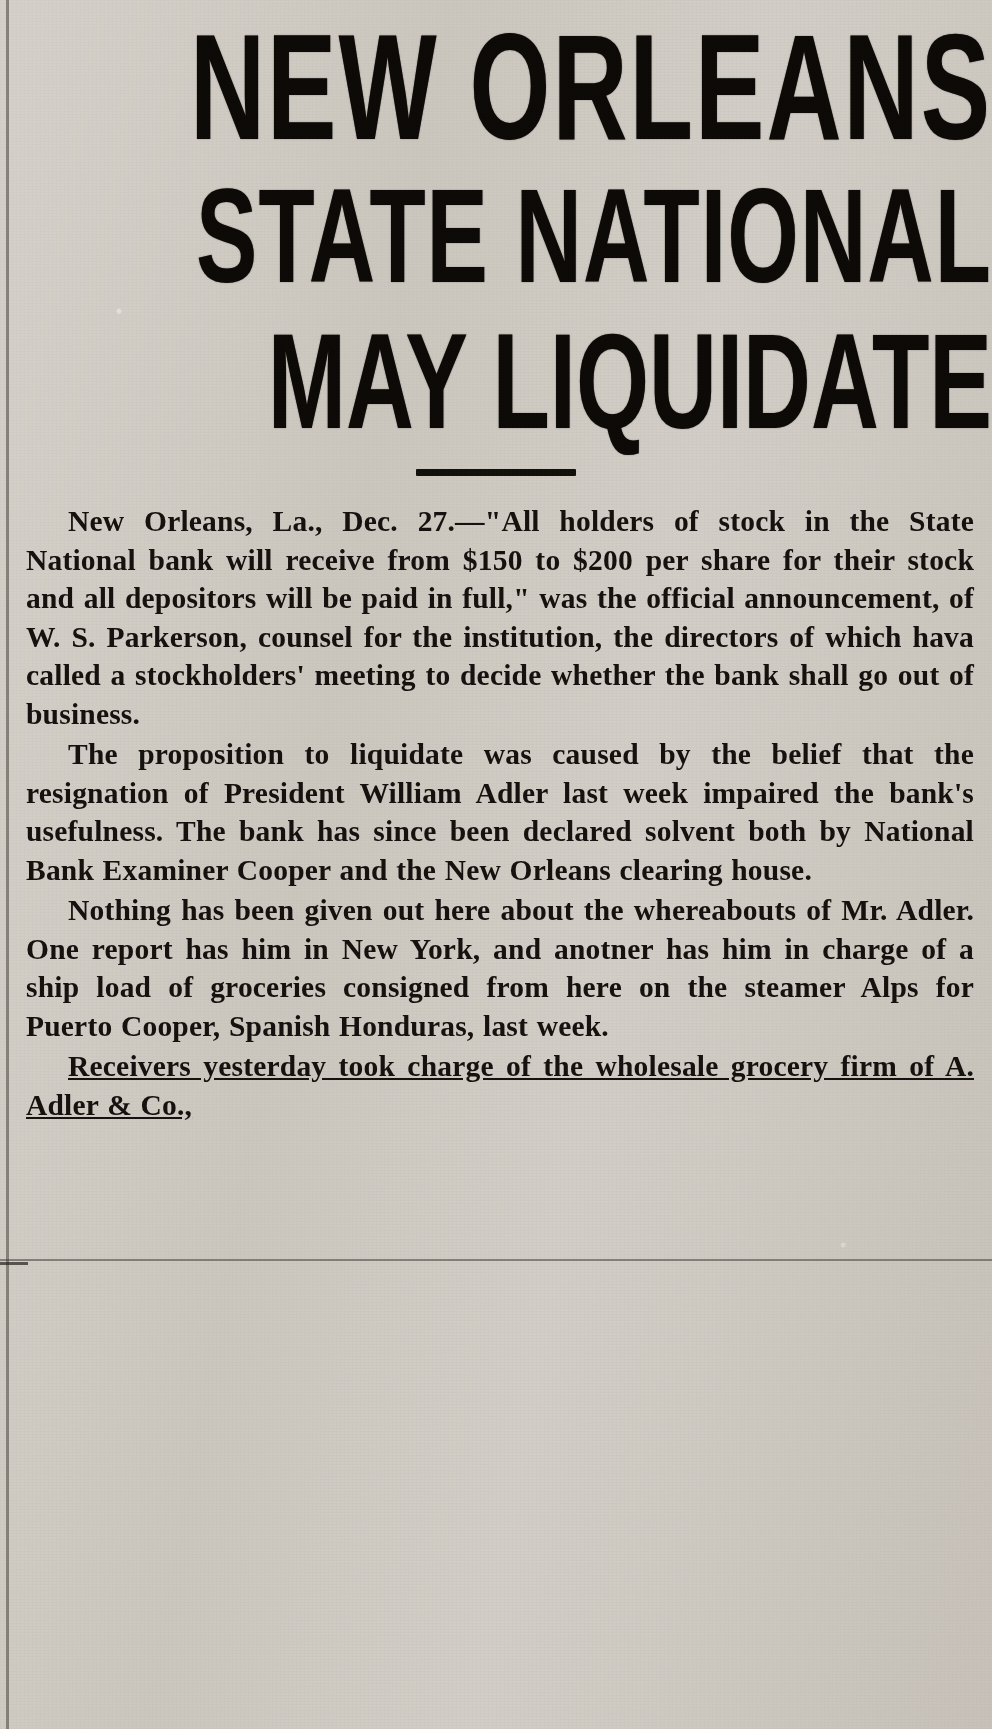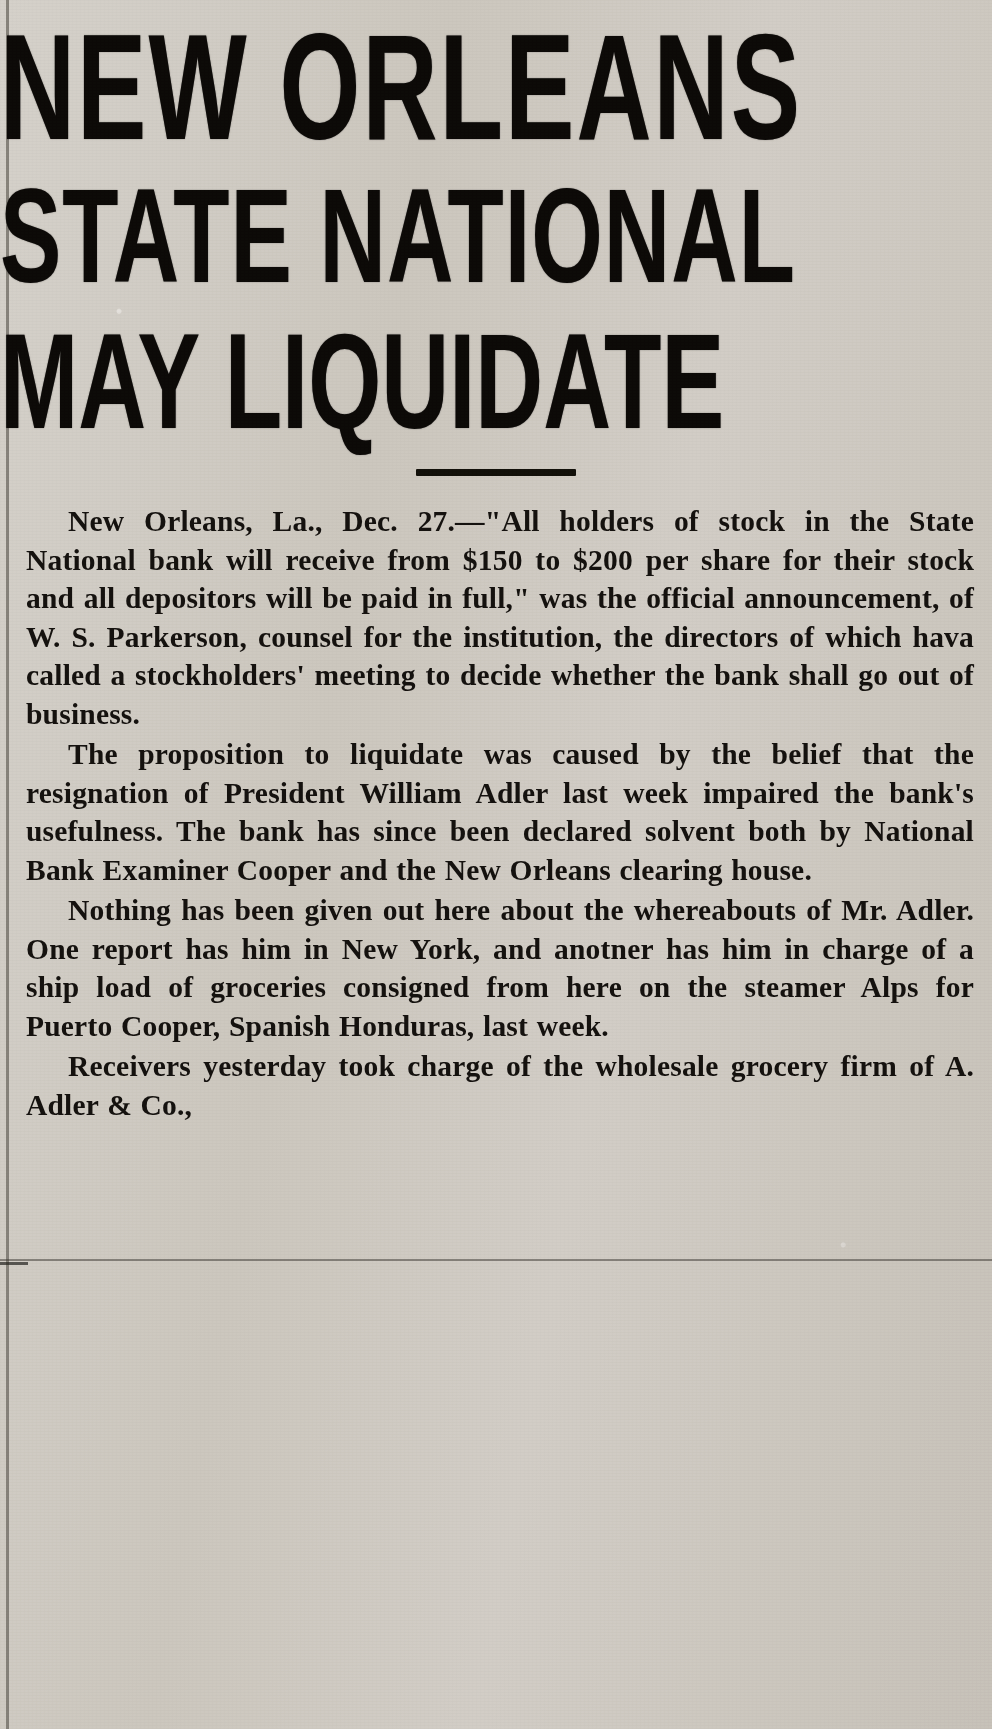--- a/index.html
+++ b/index.html
@@ -37,21 +37,21 @@
     position: absolute;
     top: 0;
     bottom: 0;
     width: 3px;
     background: #6d6962;
     opacity: 0.75;
   }
   .col-rule.left { left: 6px; }
 
   .headline {
-    text-align: left;
+    text-align: right;
     font-family: "Liberation Sans", sans-serif;
     font-weight: bold;
     color: #110f0d;
     letter-spacing: -1px;
     line-height: 0.95;
     text-shadow: 0 0 1px rgba(0,0,0,0.55);
   }
   .hl-line {
     display: block;
     transform: scaleY(1.45);
@@ -79,21 +79,21 @@
     text-justify: inter-word;
     font-weight: 700;
     letter-spacing: 0.2px;
     word-spacing: 1px;
     color: #191613;
   }
   .body-col p {
     margin: 0 0 2px 0;
     text-indent: 42px;
   }
-  .body-col p:last-child { margin-bottom: 0; }
+  .body-col p:last-child { margin-bottom: 0; text-decoration: underline; }
 
   
   #scanline {
     position: absolute;
     left: 0;
     right: 0;
     top: 1259px;
     height: 2px;
     background: rgba(60,56,50,0.5);
   }

